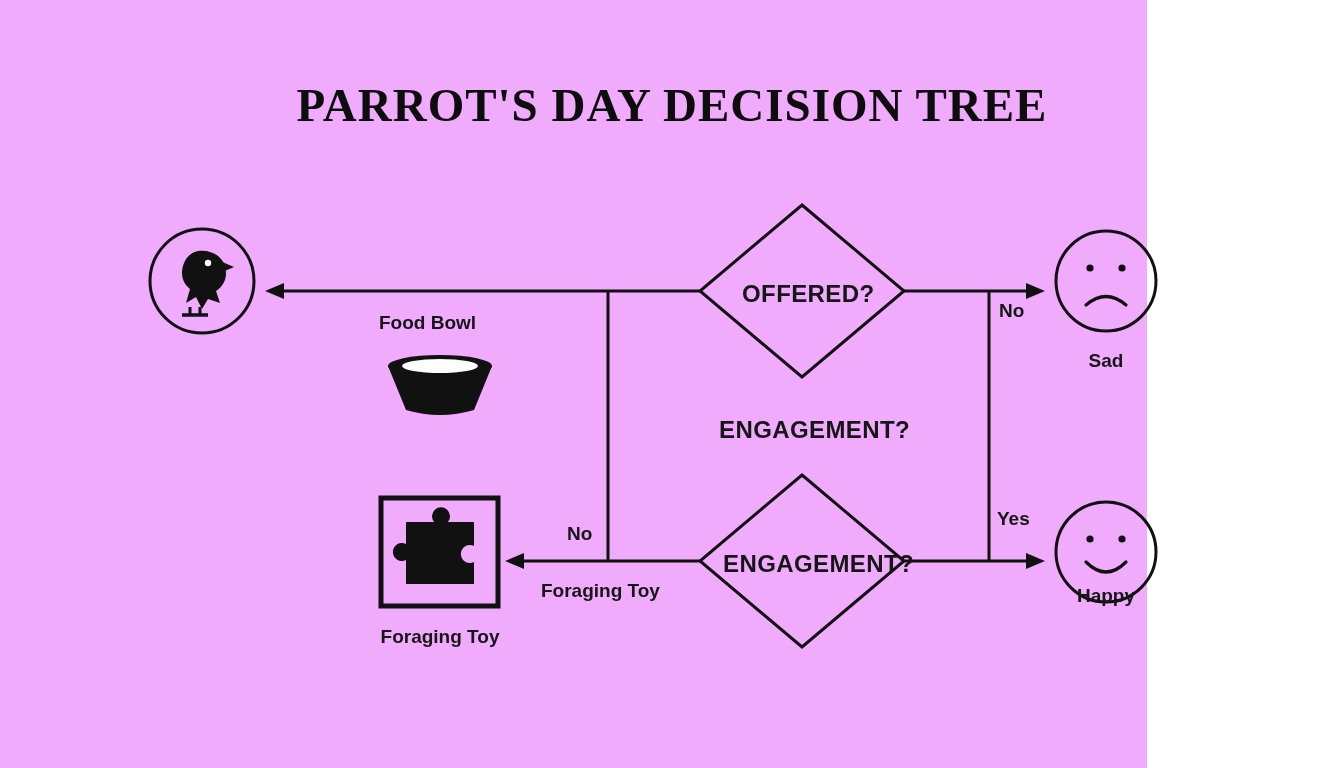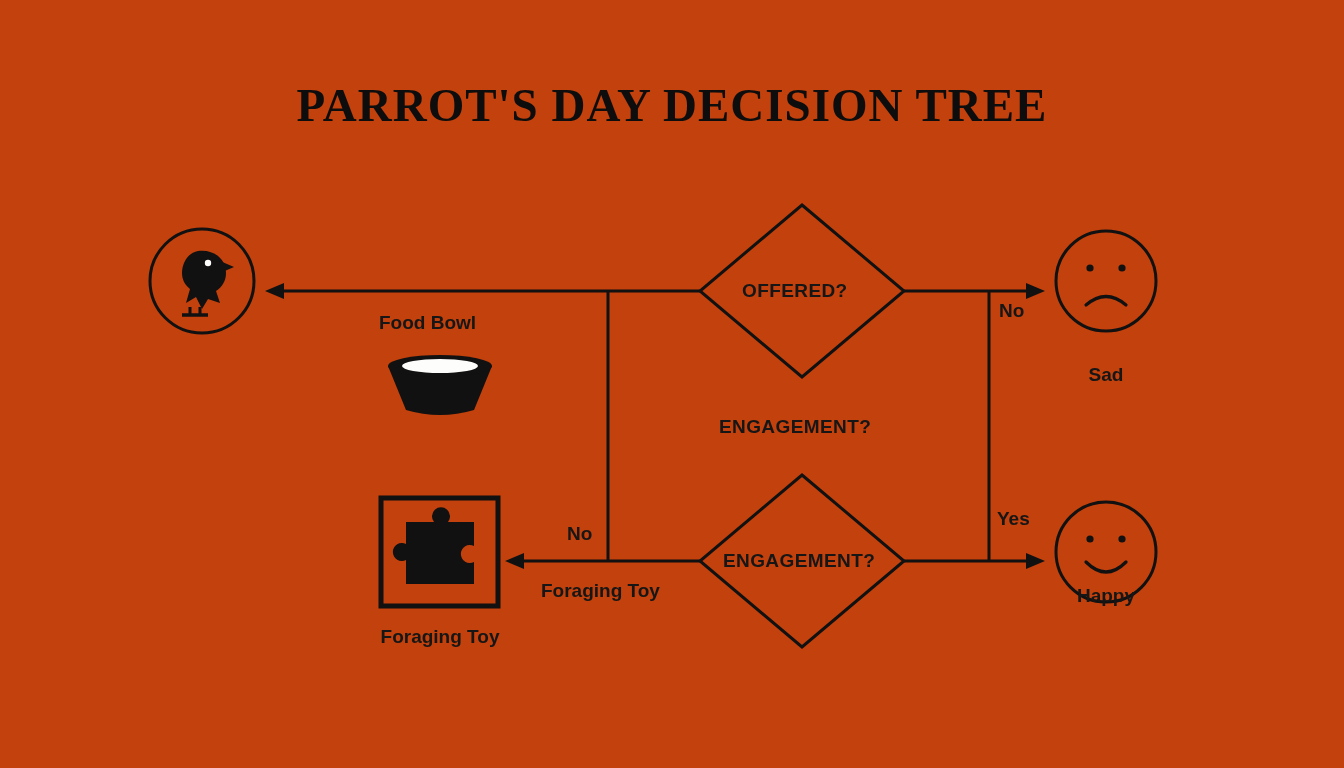--- a/index.html
+++ b/index.html
@@ -9,23 +9,23 @@
   }
   body {
     width: 1344px;
     height: 768px;
     overflow: hidden;
     font-family: "Liberation Sans", sans-serif;
     color: #111111;
   }
   #canvas {
     position: relative;
-    width: 1344px;
+    width: 1147px;
     height: 768px;
-    background: #c2410c;
+    background: #f0abfc;
   }
   .title {
     position: absolute;
     left: 0;
     top: 78px;
     width: 1344px;
     text-align: center;
     font-family: "Liberation Serif", serif;
     font-weight: 700;
     font-size: 47px;
@@ -36,21 +36,21 @@
     position: absolute;
     left: 0;
     top: 0;
     width: 1344px;
     height: 768px;
   }
   .node-label {
     position: absolute;
     font-family: "Liberation Sans", sans-serif;
     font-weight: 700;
-    font-size: 19px;
+    font-size: 24px;
     color: #161616;
     letter-spacing: 0.4px;
     white-space: nowrap;
   }
   .edge-label {
     position: absolute;
     font-family: "Liberation Sans", sans-serif;
     font-weight: 700;
     font-size: 19px;
     color: #161616;
@@ -130,17 +130,17 @@
   <div class="node-label" style="left:742px; top:280px;">OFFERED?</div>
   <div class="node-label" style="left:723px; top:550px;">ENGAGEMENT?</div>
   <div class="node-label" style="left:719px; top:416px;text-align:center;">ENGAGEMENT?</div>
 
   <div class="edge-label" style="left:379px; top:312px;">Food Bowl</div>
   <div class="edge-label" style="left:999px; top:300px;">No</div>
   <div class="edge-label" style="left:567px; top:523px;">No</div>
   <div class="edge-label" style="left:541px; top:580px;">Foraging Toy</div>
   <div class="edge-label" style="left:997px; top:508px;">Yes</div>
 
-  <div class="cap-label" style="left:1066px; top:350px; width:80px;margin-top:14px;">Sad</div>
+  <div class="cap-label" style="left:1066px; top:350px; width:80px;">Sad</div>
   <div class="cap-label" style="left:362px; top:626px; width:156px;">Foraging Toy</div>
   <div class="cap-label" style="left:1060px; top:585px; width:92px;">Happy</div>
 
 </div>
 
 </body></html>

